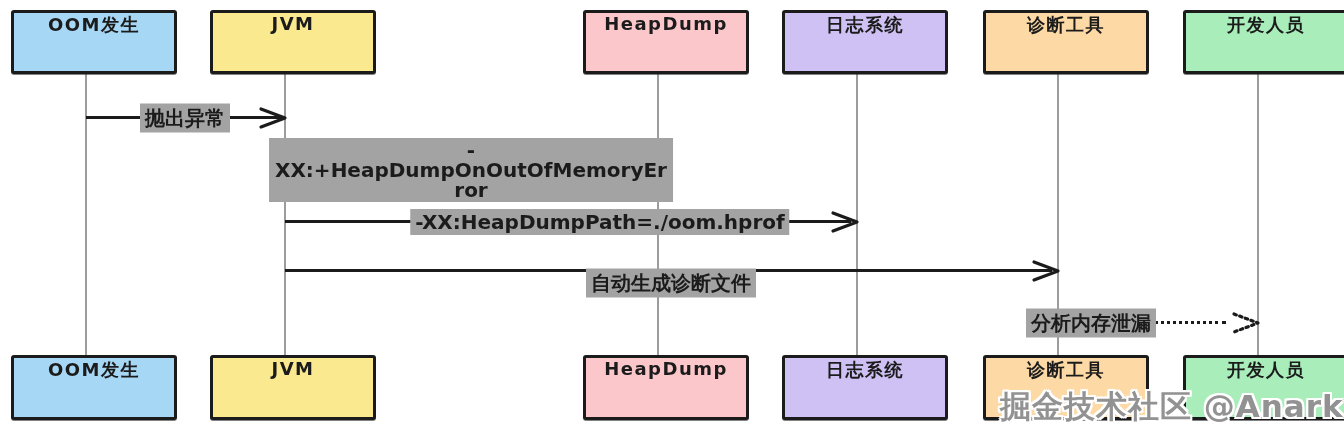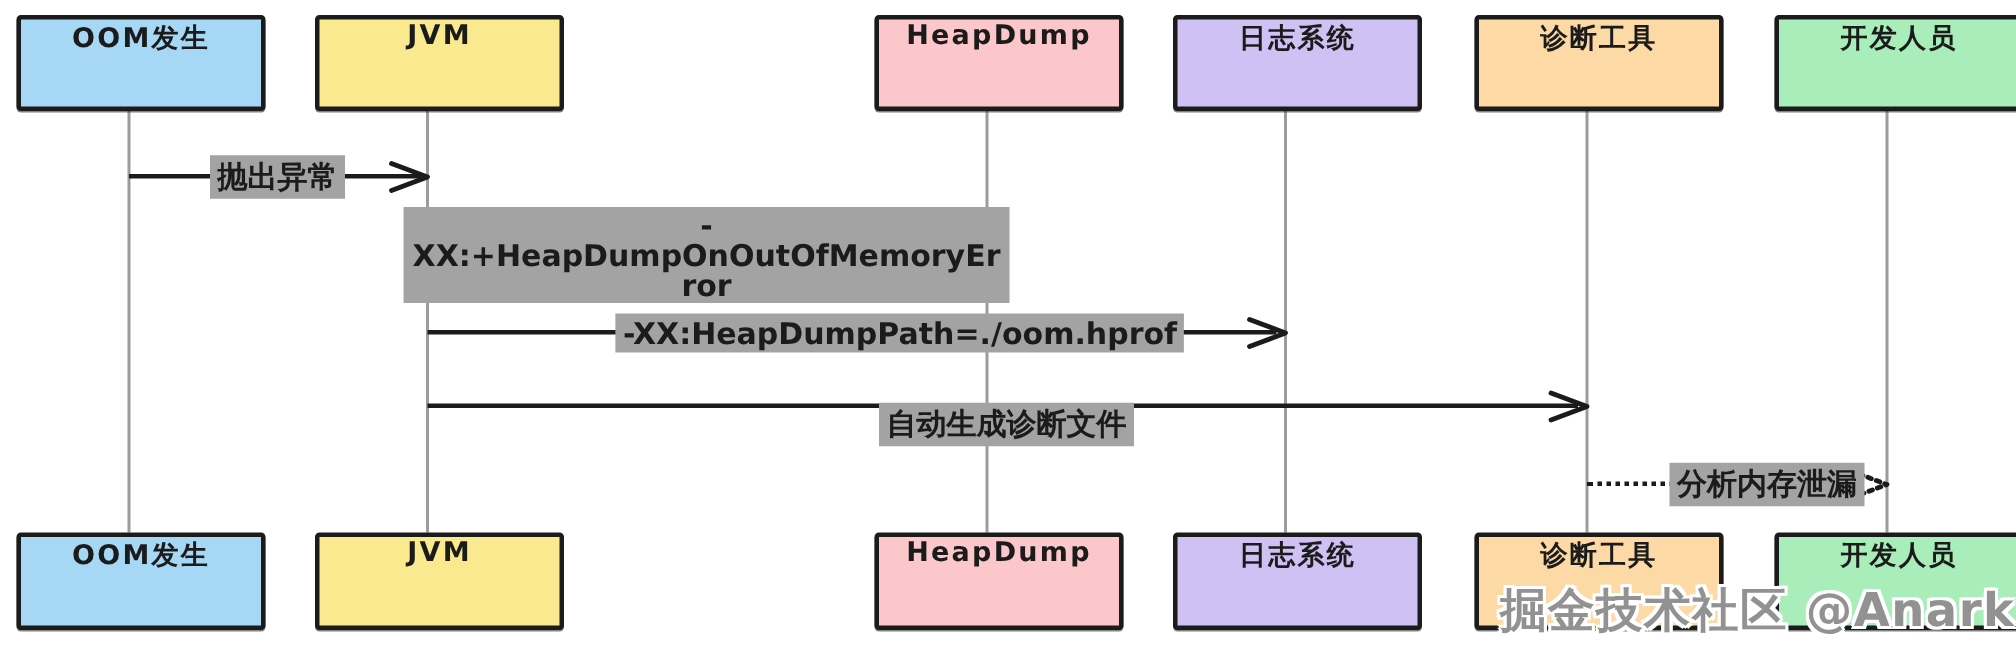--- a/index.html
+++ b/index.html
@@ -118,18 +118,18 @@
         <polyline points="3,3 27,12 3,21"></polyline>
       </svg>
     <div class="msg-label" style="left:671px;top:283px">自动生成诊断文件</div>
   </div>
 
   <div>
     <div class="msg-line dashed" style="left:1058px;top:321px;width:168px"></div>
     <svg class="arrowhead dashed" style="left:1231px;top:311px" width="30" height="24" viewBox="0 0 30 24">
         <polyline points="3,3 27,12 3,21"></polyline>
       </svg>
-    <div class="msg-label" style="left:1178px;top:323px">分析内存泄漏</div>
+    <div class="msg-label" style="left:1091px;top:323px">分析内存泄漏</div>
   </div>
 
   <div class="watermark">掘金技术社区 @Anarkh_Lee</div>
 
 </div>
 
 </body></html>

